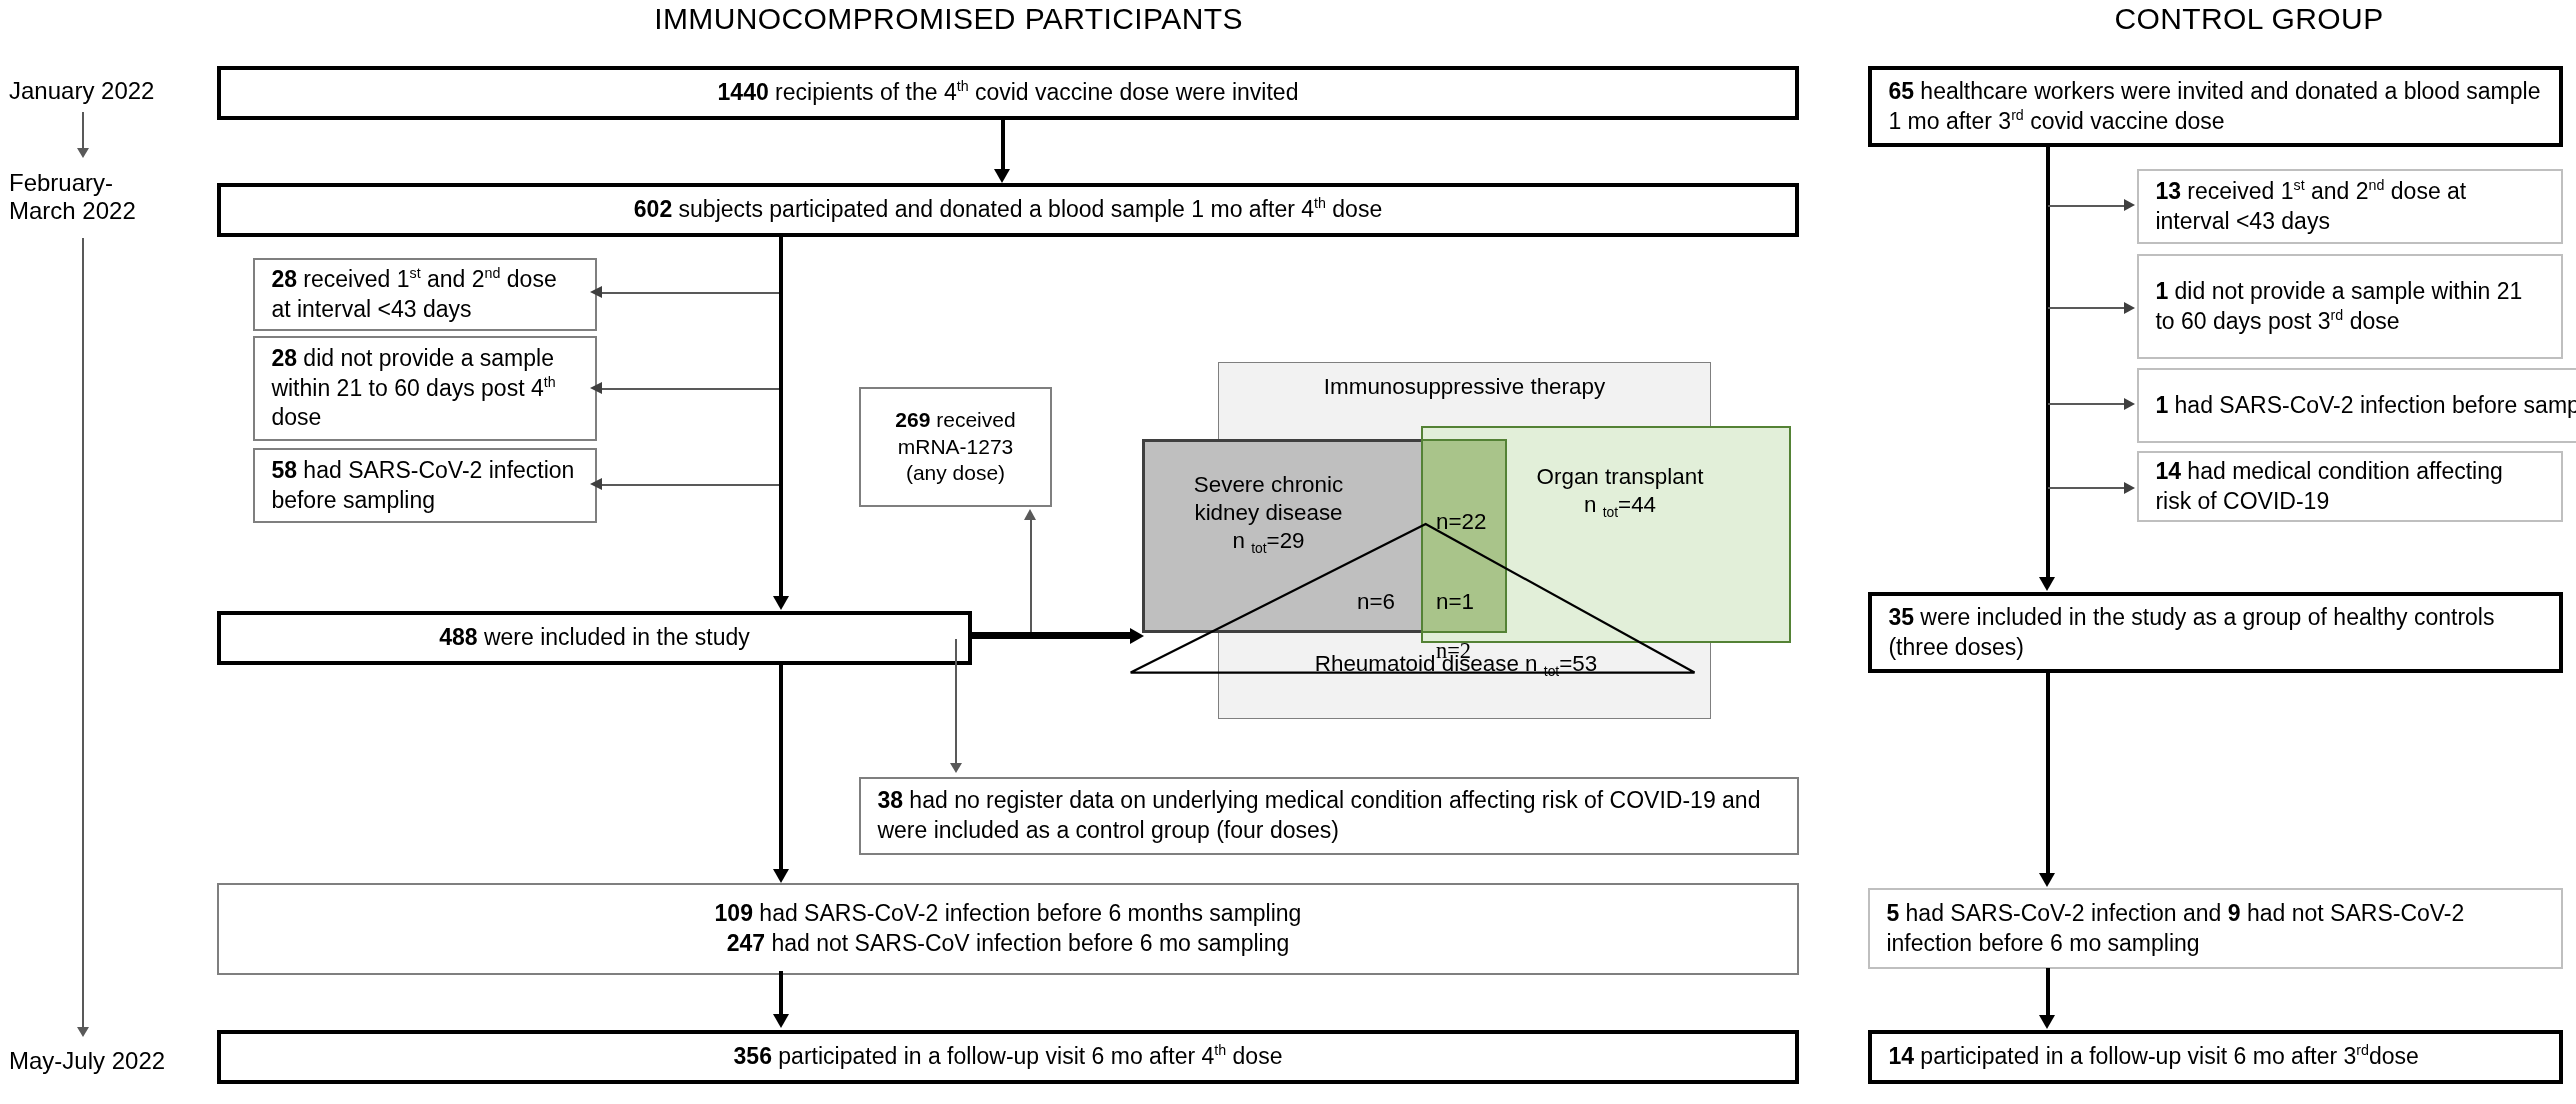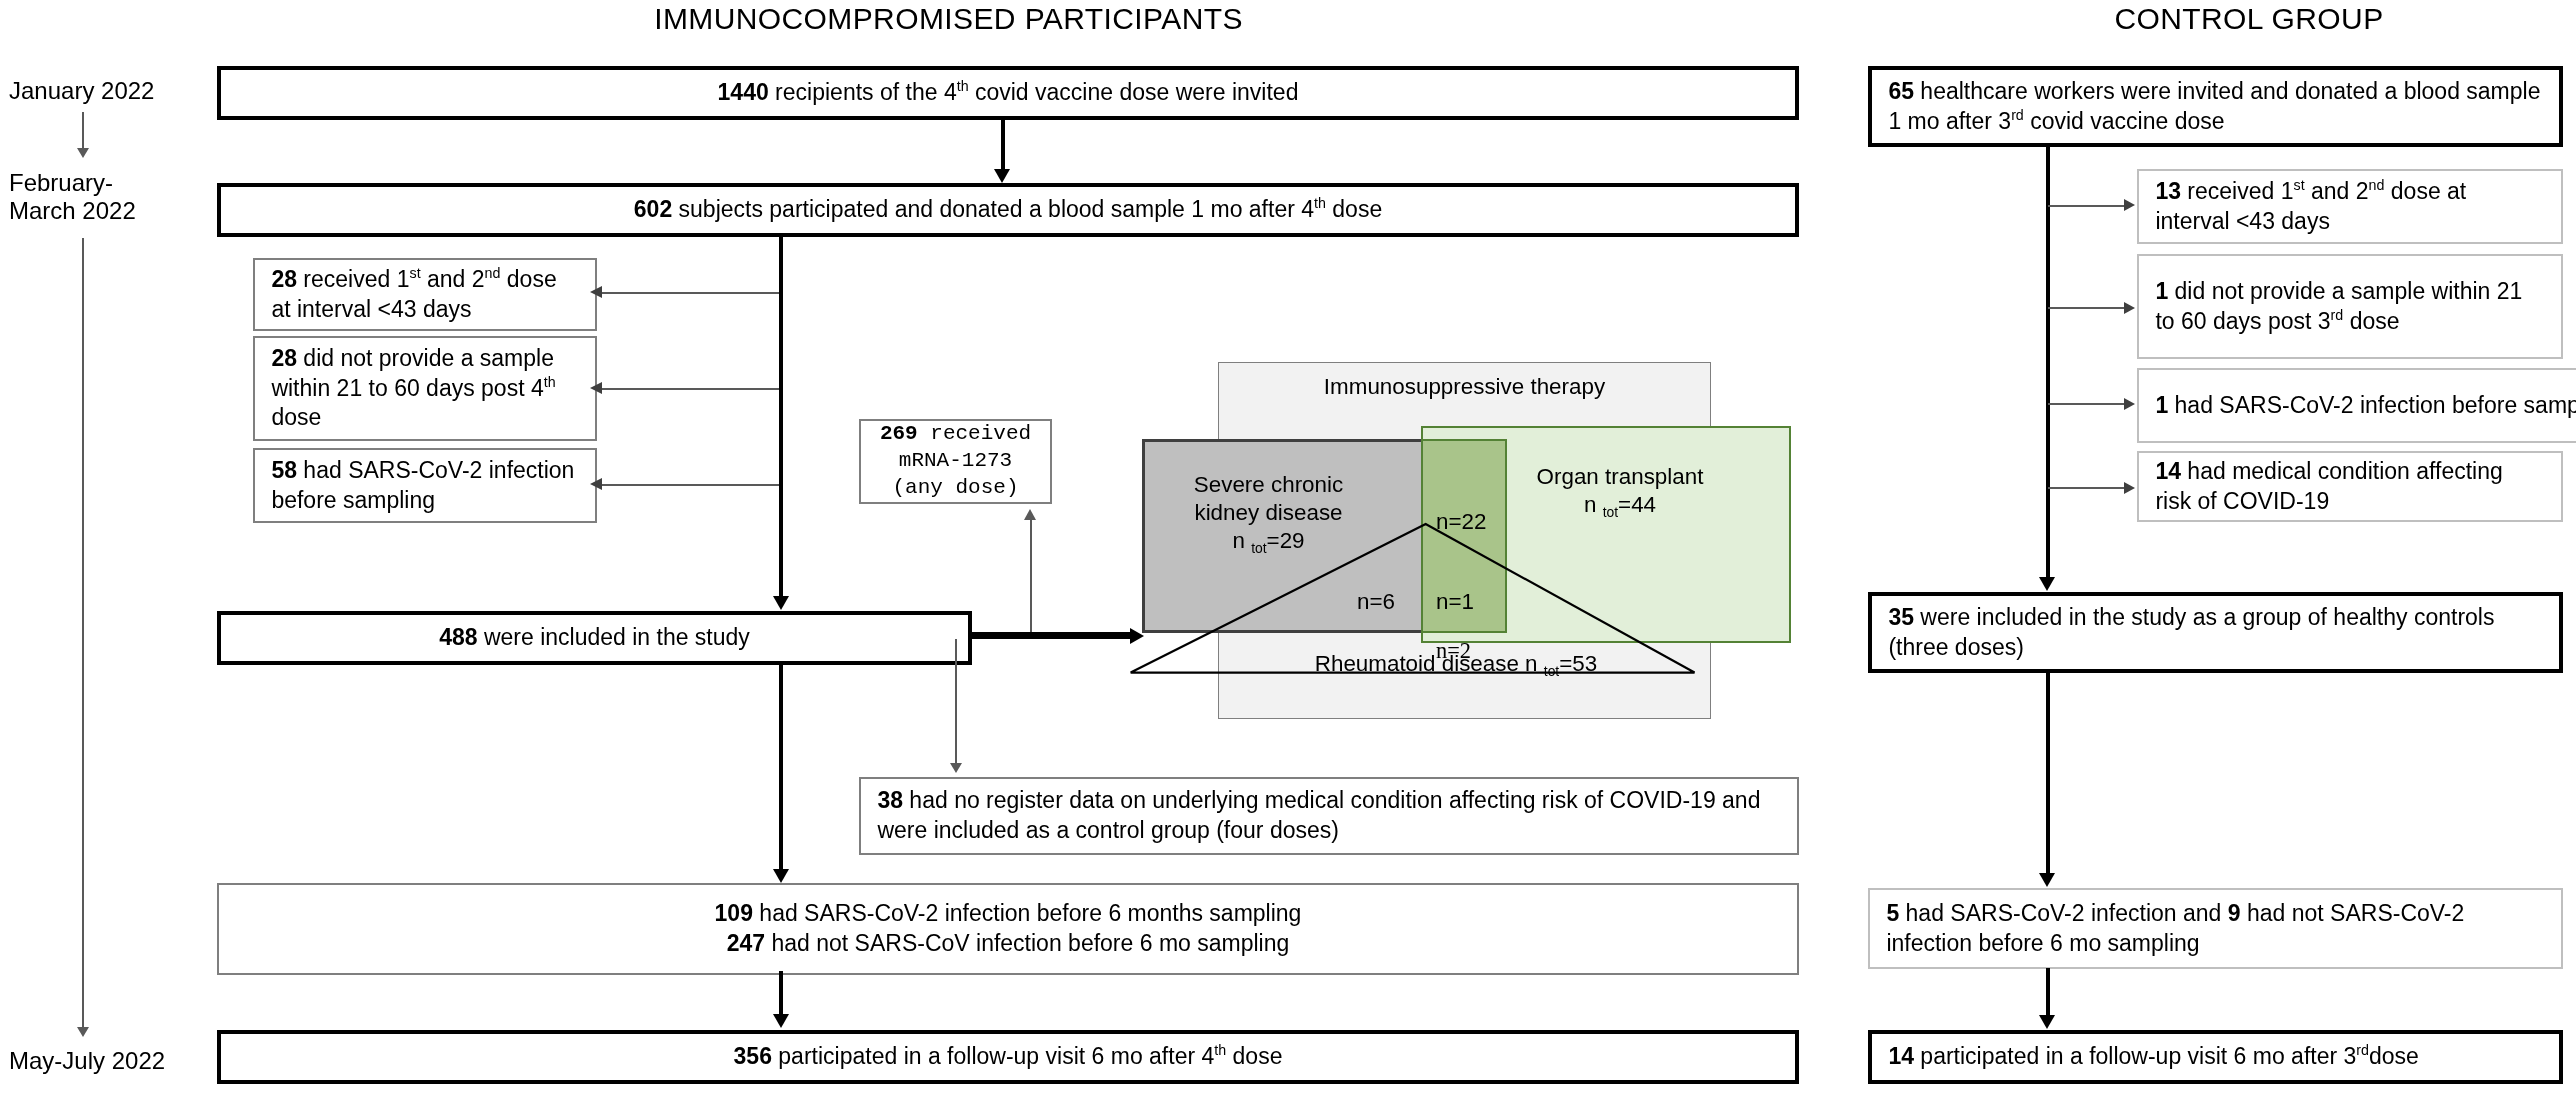--- a/index.html
+++ b/index.html
@@ -145,21 +145,21 @@
   <div class="hline thin" style="left:596px;top:484px;width:183px;height:2.2px;"></div>
   <div class="arrowleft" style="left:590px;top:478px;"></div>
 
   <div class="abs box heavy center" style="left:217px;top:611px;width:755px;height:54px;">
     <div class="inner t"><b>488</b> were included in the study</div>
   </div>
 
   <div class="hline" style="left:971px;top:632px;width:161px;height:6.7px;"></div>
   <div class="arrowright" style="left:1130px;top:628px;"></div>
 
-  <div class="abs box thin center" style="left:859px;top:419px;width:193px;height:85px;font-family:Liberation Mono, monospace;">
+  <div class="abs box thin center" style="left:859px;top:387px;width:193px;height:120px;font-family:Liberation Sans, sans-serif;">
     <div class="inner" style="font-size:21px;line-height:1.28;">
       <b>269</b> received<br>
       <span>mRNA-1273</span><br>
       <span>(any dose)</span>
     </div>
   </div>
   <div class="vline thin" style="left:1030px;top:518px;width:2.2px;height:114px;"></div>
   <div class="arrowup" style="left:1024px;top:509px;"></div>
 
   <div class="abs box thin left" style="left:859px;top:777px;width:940px;height:78px;">

